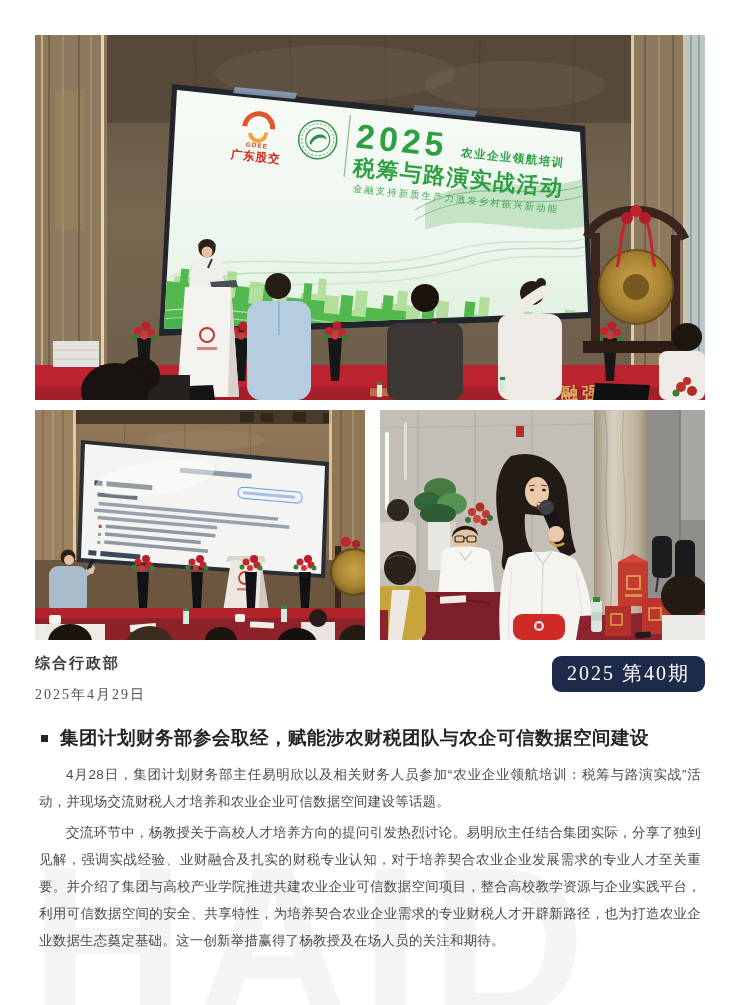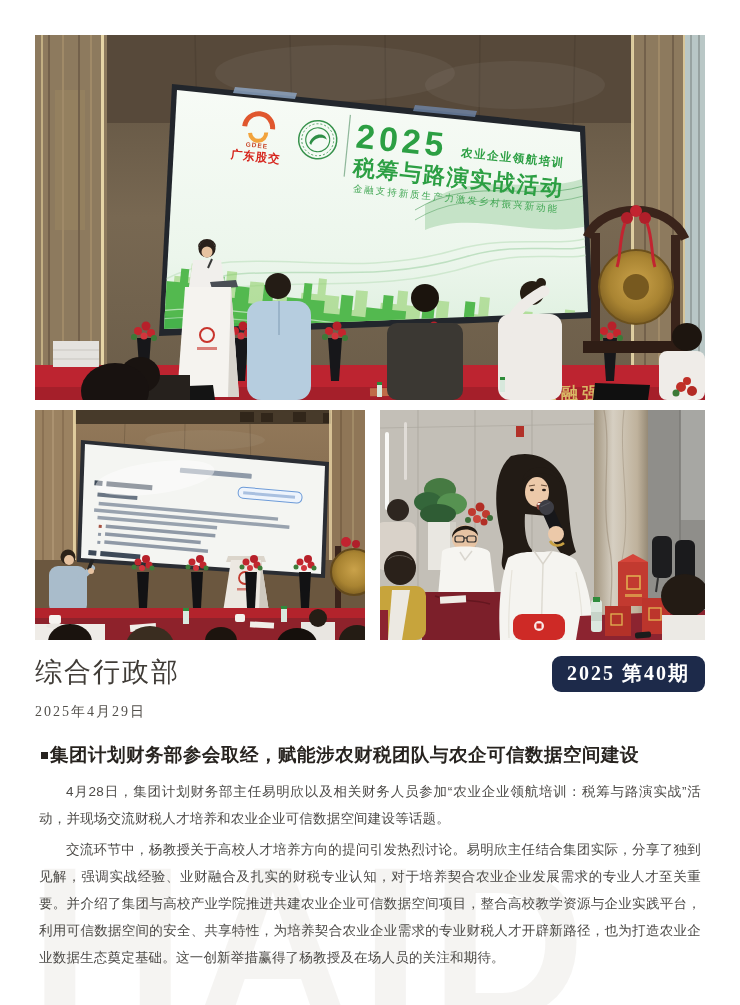--- a/index.html
+++ b/index.html
@@ -20,34 +20,34 @@
   .photo svg{display:block;}
   .photo-main{margin:35px 35px 0 35px;width:670px;height:365px;}
   .photo-row{margin:10px 35px 0 35px;display:flex;gap:15px;}
   .photo-left{width:330px;height:230px;}
   .photo-right{width:325px;height:230px;}
   .masthead{
     margin:14px 35px 0 35px;display:flex;justify-content:space-between;align-items:flex-start;
   }
   .dept{
     font-family:"Liberation Serif","DejaVu Serif",serif;
-    font-size:27px;font-weight:400;color:#403c37;letter-spacing:2px;
+    font-size:15px;font-weight:700;color:#403c37;letter-spacing:2px;
   }
   .date{
     font-family:"Liberation Serif","DejaVu Serif",serif;
     font-size:14px;color:#53504b;letter-spacing:2px;margin-top:13px;
   }
   .badge{
     background:#1d2a4a;color:#ffffff;border-radius:9px;
     font-family:"Liberation Serif","DejaVu Serif",serif;
-    font-size:20px;font-weight:700;letter-spacing:2px;
+    font-size:20px;font-weight:400;letter-spacing:2px;
     padding:4px 15px 5px 15px;margin-top:2px;
   }
   .headline{
-    margin:21px 35px 0 41px;display:flex;align-items:center;gap:2px;
+    margin:21px 35px 0 41px;display:flex;align-items:center;gap:12px;
     font-size:18.5px;font-weight:bold;color:#27231f;letter-spacing:0.5px;
   }
   .headline .bullet{
     width:7px;height:7px;background:#27231f;flex:0 0 auto;margin-top:1px;
   }
   .body-text{
     margin:11px 35px 0 35px;font-size:13.5px;color:#4c4a47;
     line-height:27px;text-align:justify;letter-spacing:0.2px;
   }
   .body-text p{margin:4px;text-indent:2em;}

